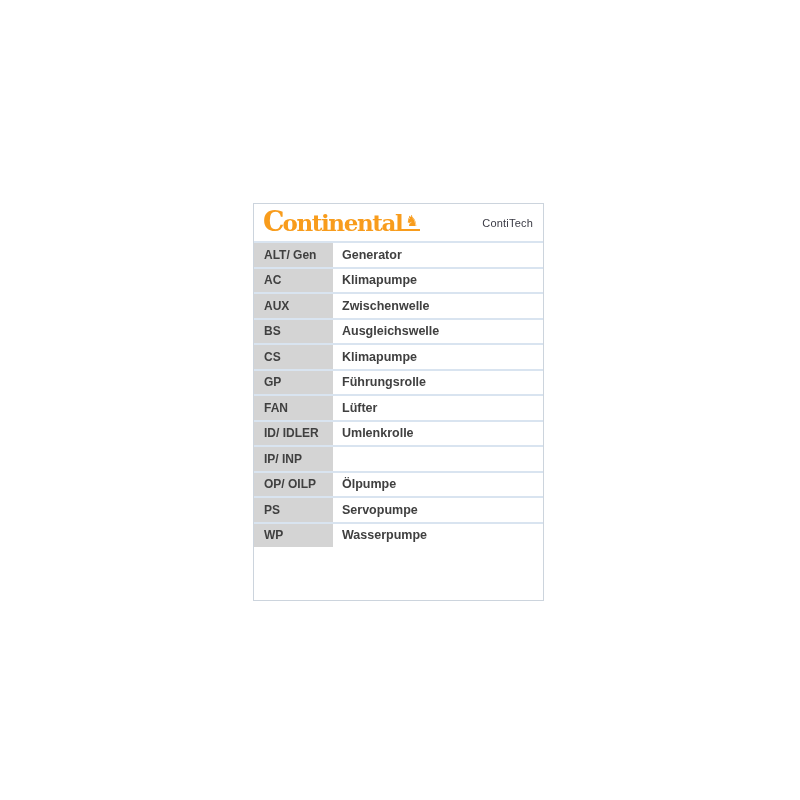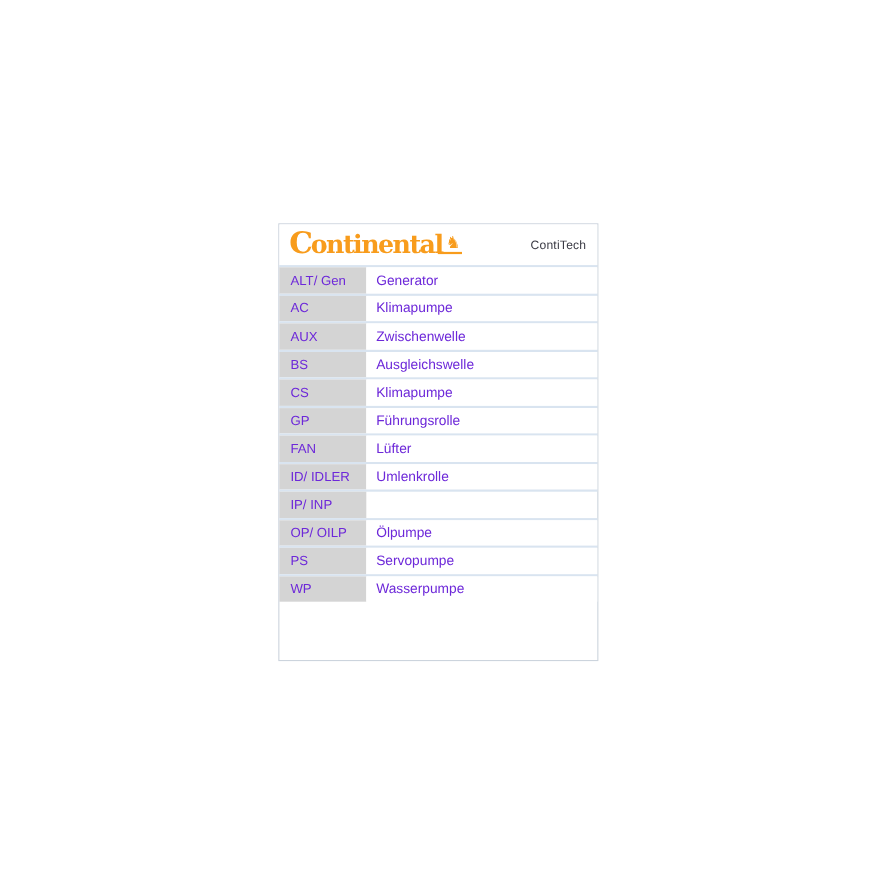--- a/index.html
+++ b/index.html
@@ -79,23 +79,23 @@
     flex: 0 0 25.5px;
     height: 25.5px;
     box-sizing: border-box;
     display: flex;
     border-top: 2px solid #d9e4f0;
   }
   .cell {
     display: flex;
     align-items: center;
     box-sizing: border-box;
-    font-weight: normal;
+    font-weight: bold;
     font-size: 12.5px;
-    color: #6d28d9;
+    color: #404040;
     white-space: nowrap;
     overflow: hidden;
   }
   .cell.abbr {
     width: 79px;
     flex: 0 0 79px;
     background: #d4d4d4;
     padding-left: 10px;
     font-size: 12px;
   }

